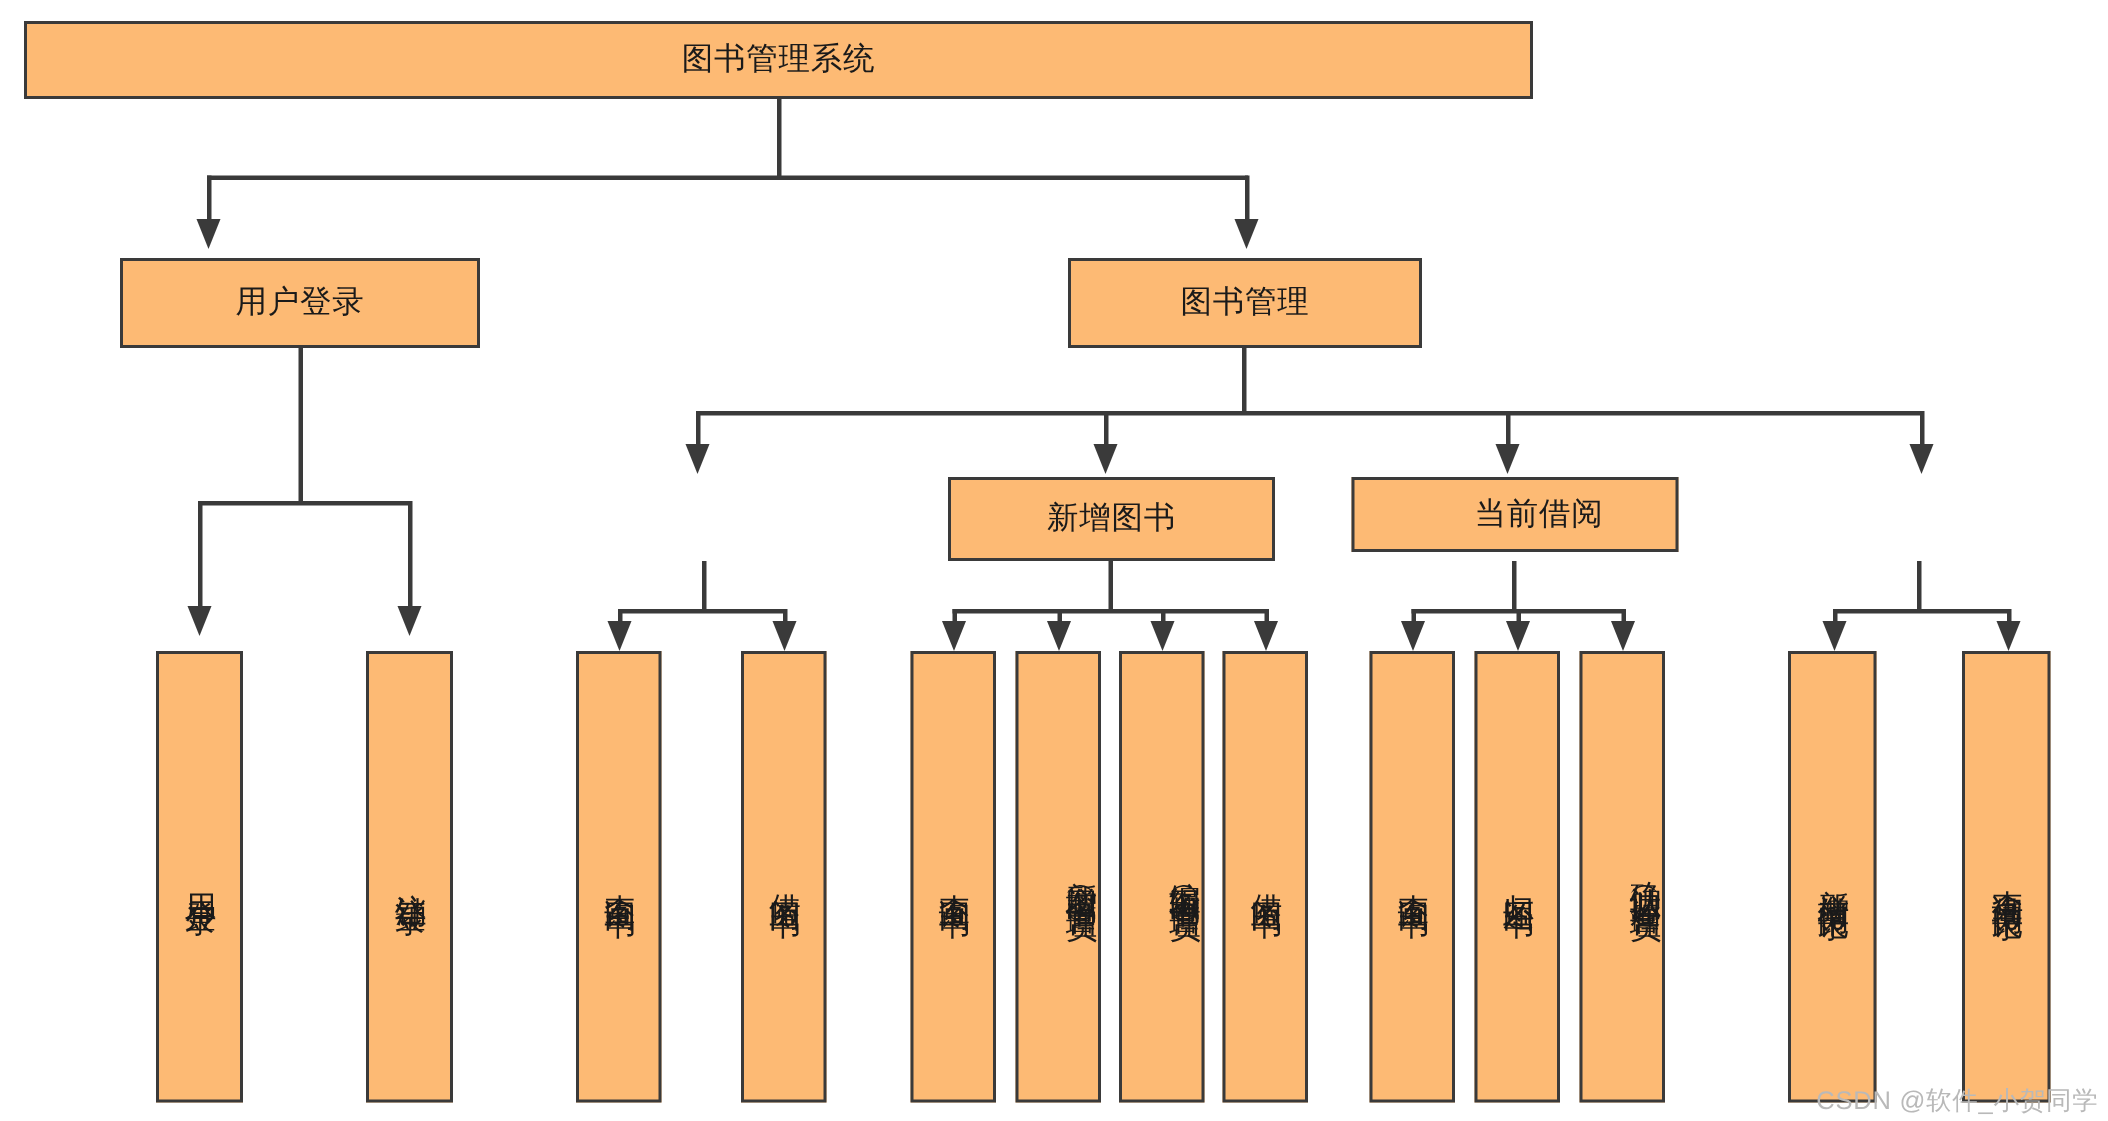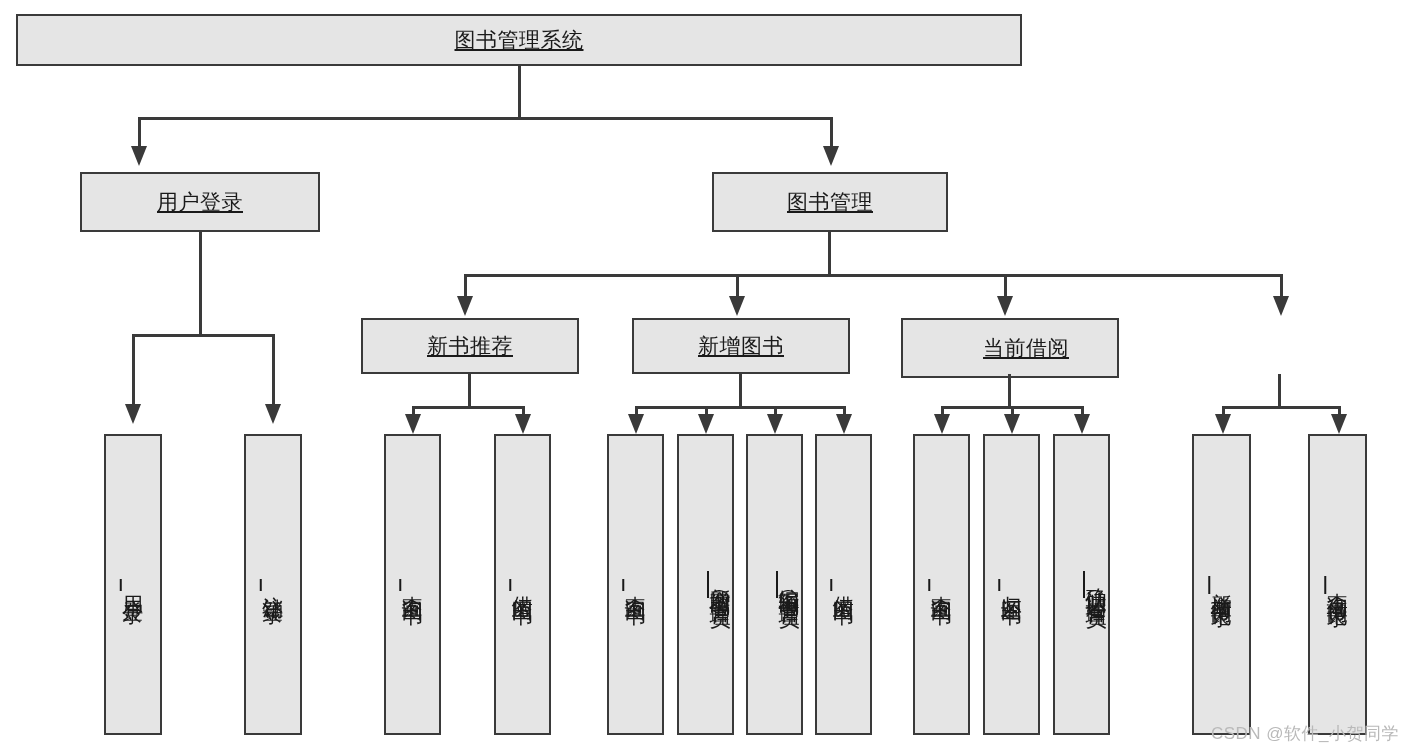--- a/index.html
+++ b/index.html
@@ -14,28 +14,27 @@
     position: relative;
     width: 1405px;
     height: 747px;
     background: #ffffff;
     overflow: hidden;
   }
   
   .node {
     position: absolute;
     box-sizing: border-box;
-    background: #e5e5e5;
+    background: #fdba74;
     border: 2.5px solid #3a3a3a;
     display: flex;
     align-items: center;
     justify-content: center;
     color: #1a1a1a;
     letter-spacing: 0.5px;
-    text-decoration: underline;
   }
   .node.h {                 
     font-size: 21px;
     line-height: 1.1;
   }
   .node.v {                 
     writing-mode: vertical-rl;
     text-orientation: upright;
     font-size: 21px;
     line-height: 1.12;
@@ -115,27 +114,24 @@
   <div class="hline" style="left:464px; top:274px; width:818px;"></div>
   <div class="vline" style="left:464px; top:274px; height:24px;"></div>
   <div class="arrow" style="left:457px; top:296px;"></div>
   <div class="vline" style="left:736px; top:274px; height:24px;"></div>
   <div class="arrow" style="left:729px; top:296px;"></div>
   <div class="vline" style="left:1004px; top:274px; height:24px;"></div>
   <div class="arrow" style="left:997px; top:296px;"></div>
   <div class="vline" style="left:1280px; top:274px; height:24px;"></div>
   <div class="arrow" style="left:1273px; top:296px;"></div>
 
-  <div class="node h" style="left:361px; top:318px; width:218px; height:56px;">
-    <span>新书推荐</span>
-  </div>
   <div class="node h" style="left:632px; top:318px; width:218px; height:56px;">
     <span>新增图书</span>
   </div>
-  <div class="node h" style="left:901px; top:318px; width:218px; height:60px;padding-left:32px;">
+  <div class="node h" style="left:901px; top:318px; width:218px; height:50px;padding-left:32px;">
     <span>当前借阅</span>
   </div>
 
   <div class="vline" style="left:468px; top:374px; height:34px;"></div>
   <div class="hline" style="left:412px; top:406px; width:112px;"></div>
   <div class="vline" style="left:412px; top:406px; height:10px;"></div>
   <div class="arrow" style="left:405px; top:414px;"></div>
   <div class="vline" style="left:522px; top:406px; height:10px;"></div>
   <div class="arrow" style="left:515px; top:414px;"></div>
 

